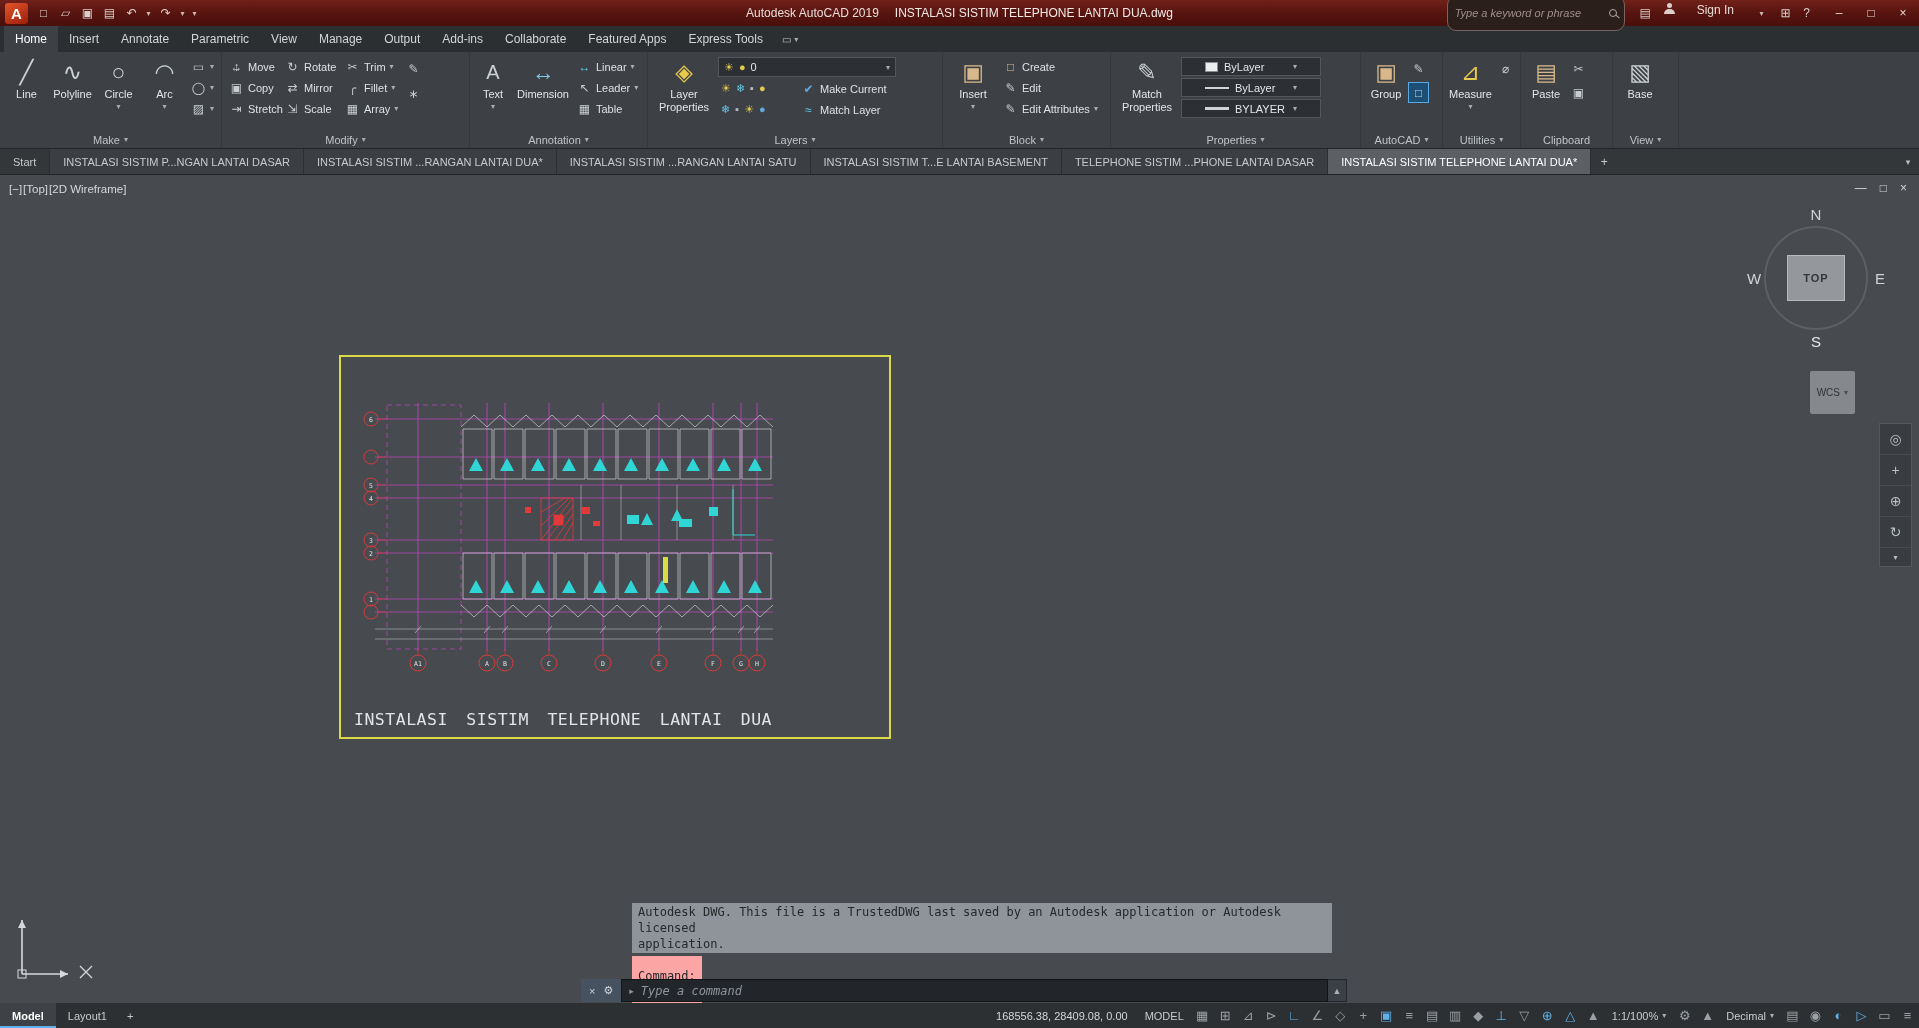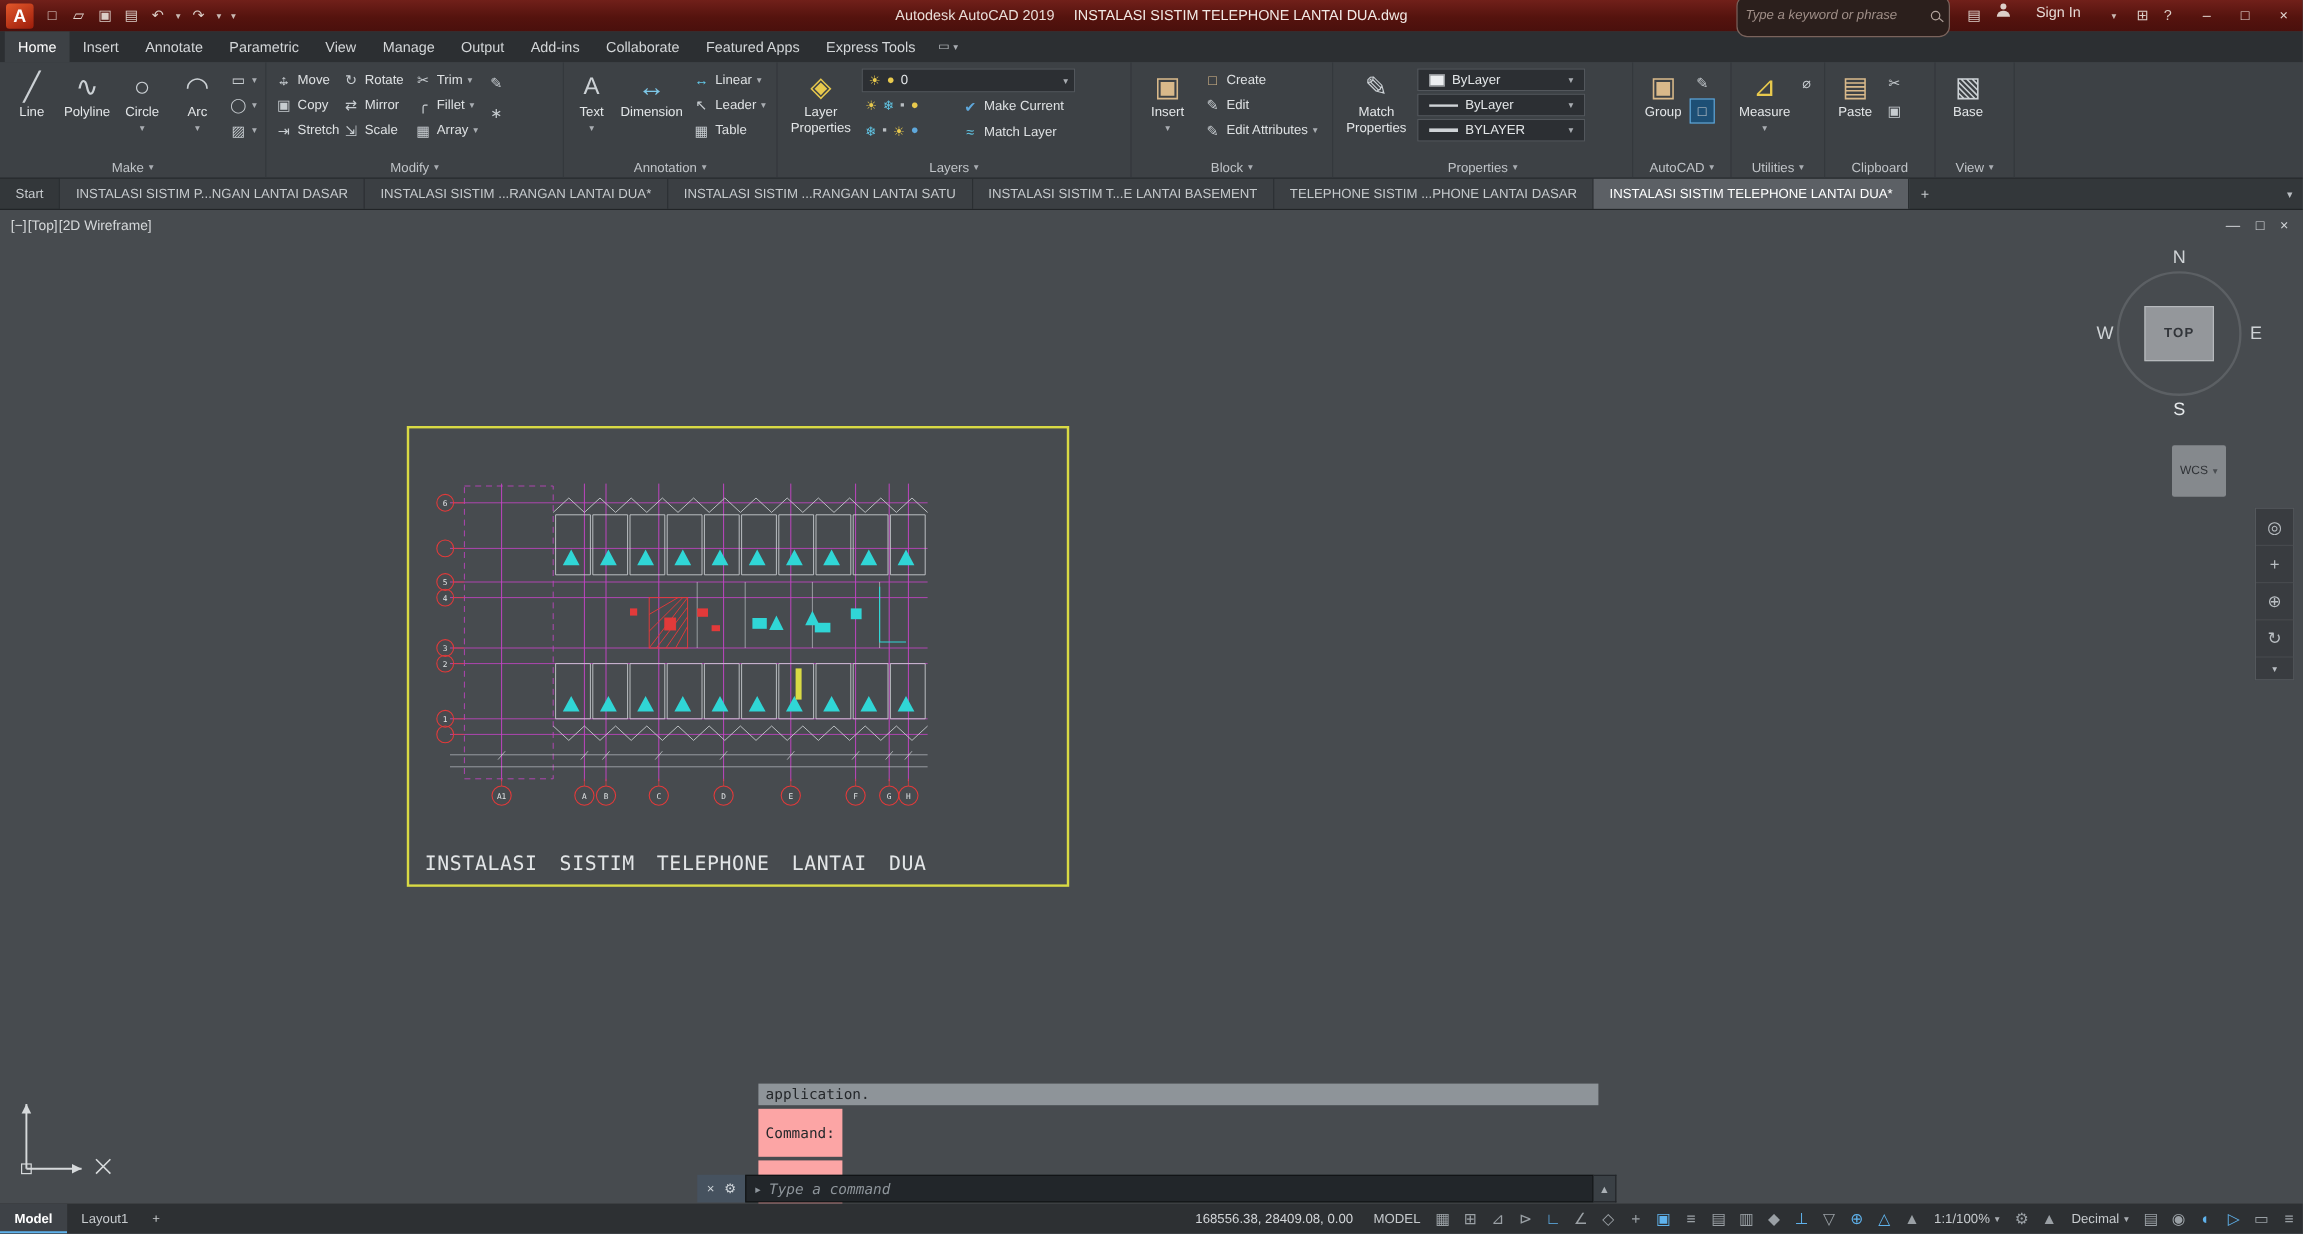--- a/index.html
+++ b/index.html
@@ -43,21 +43,21 @@
 .bigbtn.w{width:62px}
 .bicon{height:30px;display:flex;align-items:center;justify-content:center;font-size:23px;color:#ccd1d5}
 .smcol{display:flex;flex-direction:column;justify-content:flex-start;padding-top:3px;gap:2px}
 .smbtn{display:flex;align-items:center;gap:4px;height:19px;padding:0 2px;font-size:11px;color:#dee1e3;white-space:nowrap}
 .sicon{width:15px;text-align:center;font-size:12px;color:#c7ccd0;flex:none}
 .modgrid{display:grid;grid-template-columns:54px 58px 58px;grid-auto-rows:21px;padding-top:3px;column-gap:2px}
 .layercol{display:flex;flex-direction:column;gap:2px;padding-top:3px}
 .layerdd{width:178px;height:20px;background:#2c2f33;border:1px solid #53575c;display:flex;align-items:center;gap:5px;padding:0 5px;font-size:11px;color:#e4e7e9}
 .lrow{display:flex;align-items:center;gap:7px}
 .ticons{display:flex;gap:5px;font-size:11px;width:74px;padding-left:3px}
-.propdd{width:140px;height:19px;background:#2c2f33;border:1px solid #53575c;display:flex;align-items:center;gap:6px;padding:0 9px;font-size:11px;color:#e4e7e9}
+.propdd{width:140px;height:19px;background:#2c2f33;border:1px solid #53575c;display:flex;align-items:center;gap:6px;padding:0 23px;font-size:11px;color:#e4e7e9}
 .swatch{width:13px;height:10px;background:#eceef0;border:1px solid #8a8e92;flex:none}
 .ltline{width:24px;border-top:2px solid #cfd3d6;flex:none}
 .ltline.thick{border-top-width:3px}
 .mla{margin-left:auto}
 .hl{background:#1d4f75;outline:1px solid #59aae4}
 .c-yel{color:#e8c94d}.c-cyn{color:#62c8e8}.c-gry{color:#b9bec2}.c-blu{color:#5fa8dc}.c-tan{color:#d8b88a}
 
 
 .doctabs{height:26px;background:#33373a;display:flex;align-items:stretch;border-bottom:1px solid #212427}
 .dtab{display:flex;align-items:center;padding:0 13px;font-size:11px;color:#c6cacd;background:#3b3f43;border-right:1px solid #2b2f32;white-space:nowrap}
@@ -616,20 +616,21 @@
       <path d="M14,10V64M14,64H60"></path>
       <path d="M14,10l-4,8h8z" fill="#d6d9db" stroke="none"></path>
       <path d="M60,64l-8,-4v8z" fill="#d6d9db" stroke="none"></path>
       <rect x="10" y="60" width="8" height="8" stroke-width="1"></rect>
       <path d="M72,56l12,12M84,56l-12,12" stroke-width="1.3"></path>
     </g>
   </svg>
 
   <div class="cmdhist">
     <div class="cmdmsg">
+      <div>Autodesk DWG.  This file is a TrustedDWG last saved by an Autodesk application or Autodesk licensed</div>
       <div>application.</div>
     </div>
     <div class="cmdprompt">Command:</div>
     <div class="cmdprompt">Command:</div>
   </div>
 
   <div class="cmdrow">
     <div class="cmdchip">
       <span>×</span>
       <span>⚙</span>

